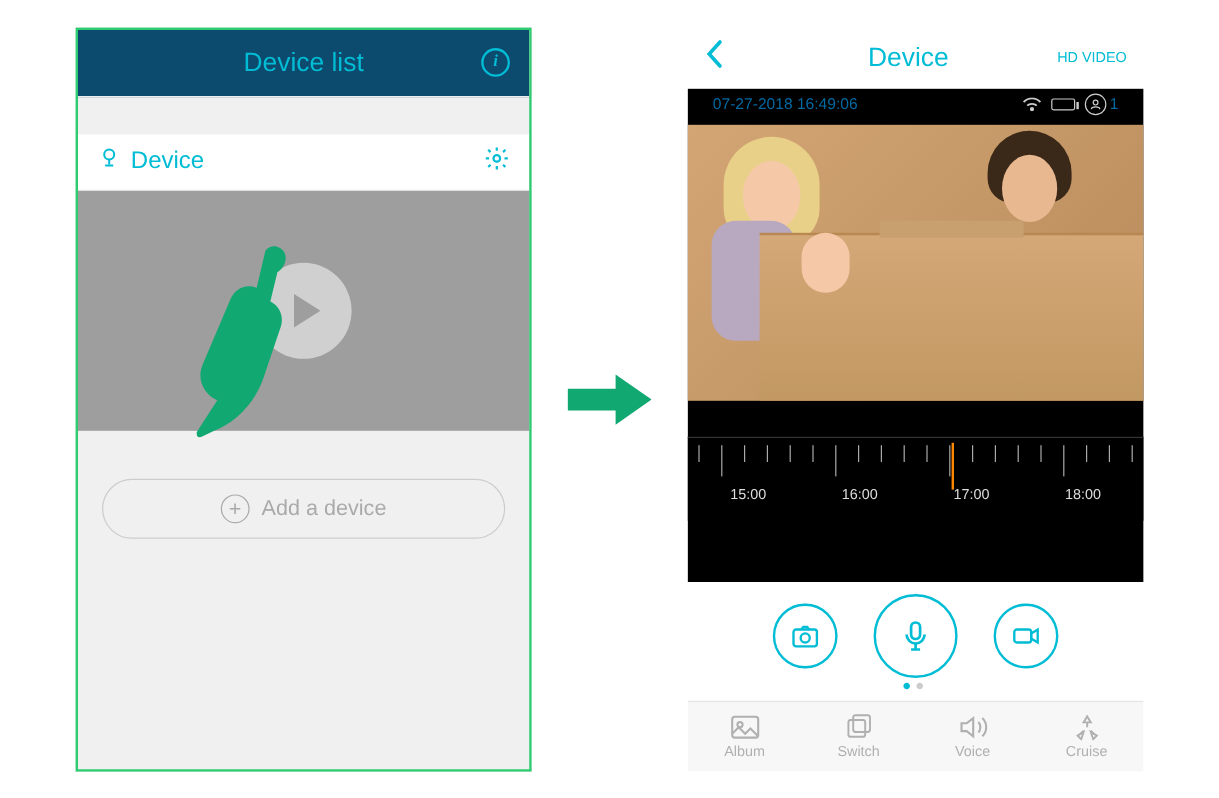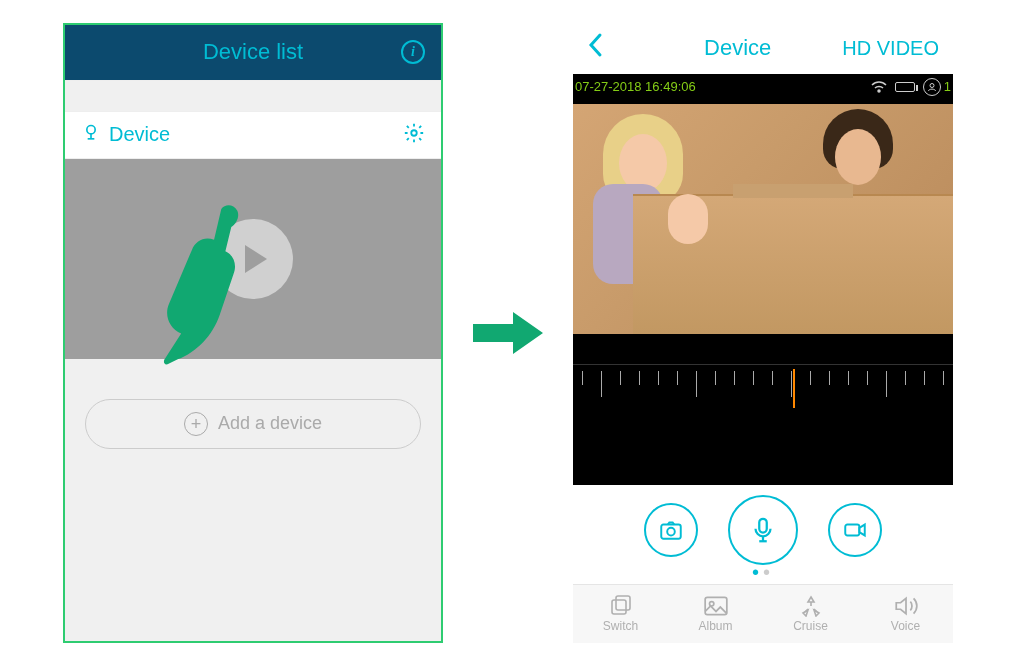--- a/index.html
+++ b/index.html
@@ -156,31 +156,31 @@
   .title-right {
     flex: 1;
     text-align: center;
     color: #00bcd4;
     font-size: 22px;
     font-weight: 300;
     margin-left: 30px;
   }
   .hd-label {
     color: #00bcd4;
-    font-size: 20px;
+    font-size: 12px;
     font-weight: 400;
   }
   .status-bar {
     background: #000;
-    color: #84cc16;
+    color: #0369a1;
     font-size: 13px;
     height: 28px;
     display: flex;
     align-items: center;
-    padding: 0 2px;
+    padding: 0 21px;
   }
   .status-bar .ts { flex: 1; }
   .status-icons { display: flex; align-items: center; gap: 8px; }
   .wifi, .battery, .user-c { display: inline-flex; align-items: center; }
   .battery-box {
     width: 20px; height: 10px; border: 1.5px solid #ccc; border-radius: 2px; position: relative;
   }
   .battery-box::after { content:''; position:absolute; right:-4px; top:2px; width:2px; height:6px; background:#ccc;}
   .battery-fill { background:#ccc; height:100%; width:60%; }
   .user-circle {
@@ -437,20 +437,26 @@
               <div class="tick-line"></div>
             </div>
           <div class="tick tick-minor">
               <div class="tick-line"></div>
             </div>
           <div class="tick tick-minor">
               <div class="tick-line"></div>
             </div>
         </div>
         <div class="cursor-line"></div>
+        <div class="tl-labels">
+          <span>15:00</span>
+          <span>16:00</span>
+          <span>17:00</span>
+          <span>18:00</span>
+        </div>
       </div>
     </div>
 
     <div style="background:#fff;">
       <div class="controls-row">
         <div class="ctrl-btn sm">
           <svg width="26" height="26" viewBox="0 0 24 24" fill="none" stroke="currentColor" stroke-width="1.8">
             <rect x="3" y="7" width="18" height="13" rx="2"></rect>
               <circle cx="12" cy="13.5" r="3.5"></circle>
               <path d="M9 7l1.5-2h3L15 7"></path>
@@ -469,44 +475,44 @@
             <rect x="3" y="7" width="13" height="10" rx="2"></rect>
               <path d="M16 10l5-3v10l-5-3z"></path>
           </svg>
         </div>
       </div>
       <div class="dots-ind">•<span class="muted">•</span></div>
     </div>
 
     <div class="tabbar">
       <div class="tab">
-        <svg width="24" height="22" viewBox="0 0 24 22" fill="none" stroke-width="1.6">
-          <rect x="3" y="5" width="14" height="14" rx="2"></rect>
-            <rect x="7" y="1" width="14" height="14" rx="2"></rect>
-        </svg>
-        <span>Switch</span>
-      </div>
-      <div class="tab">
         <svg width="26" height="22" viewBox="0 0 24 20" fill="none" stroke-width="1.6">
           <rect x="2" y="2" width="20" height="16" rx="2"></rect>
             <circle cx="8" cy="8" r="2"></circle>
             <path d="M2 15l5-5 5 5 4-4 6 6"></path>
         </svg>
         <span>Album</span>
       </div>
       <div class="tab">
-        <svg width="26" height="22" viewBox="0 0 26 22" fill="none" stroke-width="1.6">
-          <path d="M13 2l3 5h-6zM5 18l5-3-2 6zM21 18l-5-3 2 6z"></path>
-          <path d="M13 7v4M10 14l-3 3M16 14l3 3"></path>
-        </svg>
-        <span>Cruise</span>
+        <svg width="24" height="22" viewBox="0 0 24 22" fill="none" stroke-width="1.6">
+          <rect x="3" y="5" width="14" height="14" rx="2"></rect>
+            <rect x="7" y="1" width="14" height="14" rx="2"></rect>
+        </svg>
+        <span>Switch</span>
       </div>
       <div class="tab">
         <svg width="26" height="22" viewBox="0 0 24 20" fill="none" stroke-width="1.6">
           <path d="M3 7v6h4l5 4V3L7 7H3z"></path>
             <path d="M16 6c2 2 2 6 0 8M19 3c4 4 4 10 0 14"></path>
         </svg>
         <span>Voice</span>
       </div>
+      <div class="tab">
+        <svg width="26" height="22" viewBox="0 0 26 22" fill="none" stroke-width="1.6">
+          <path d="M13 2l3 5h-6zM5 18l5-3-2 6zM21 18l-5-3 2 6z"></path>
+          <path d="M13 7v4M10 14l-3 3M16 14l3 3"></path>
+        </svg>
+        <span>Cruise</span>
+      </div>
     </div>
 
   </div>
 </div>
 
 </body></html>

